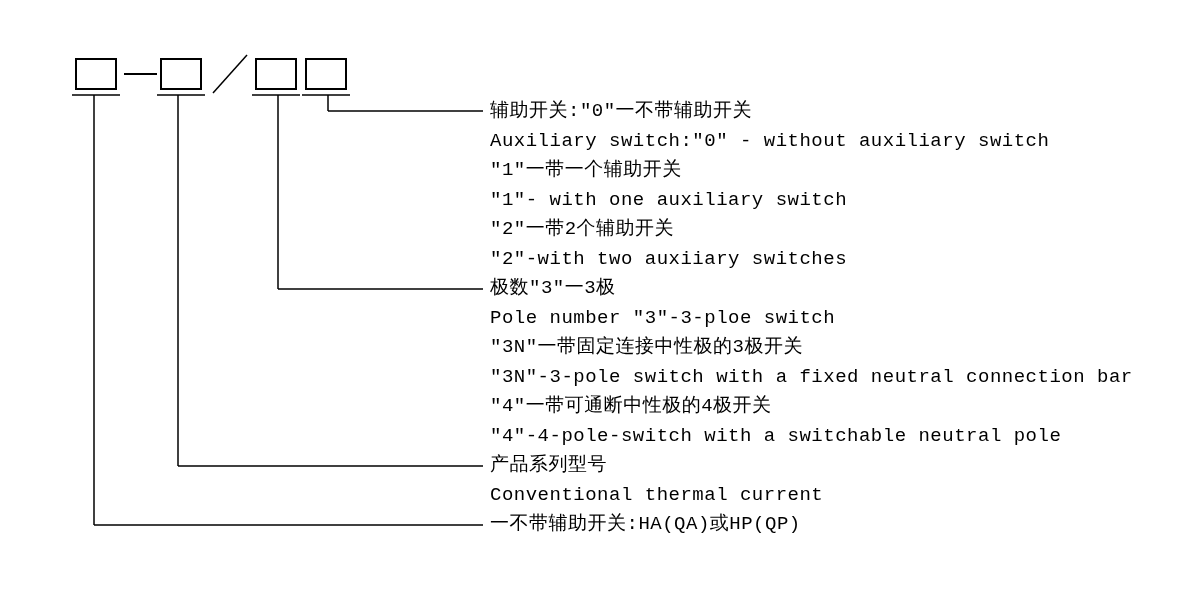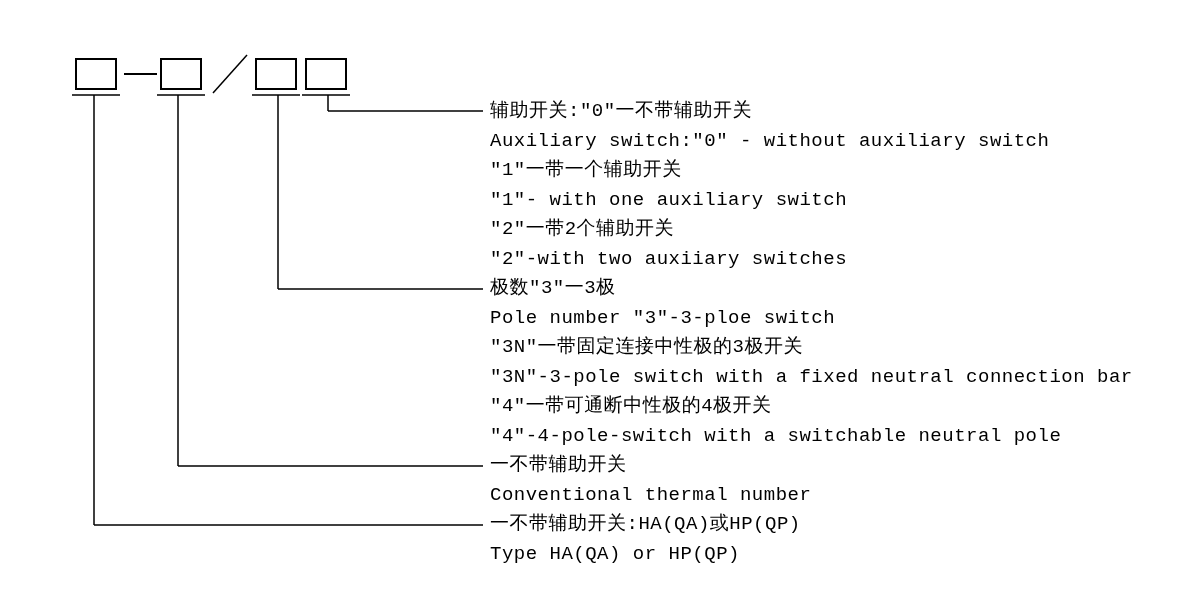--- a/index.html
+++ b/index.html
@@ -74,19 +74,18 @@
     <div class="label-line">"1"一带一个辅助开关</div>
     <div class="label-line">"1"- with one auxiliary switch</div>
     <div class="label-line">"2"一带2个辅助开关</div>
     <div class="label-line">"2"-with two auxiiary switches</div>
     <div class="label-line">极数"3"一3极</div>
     <div class="label-line">Pole number "3"-3-ploe switch</div>
     <div class="label-line">"3N"一带固定连接中性极的3极开关</div>
     <div class="label-line">"3N"-3-pole switch with a fixed neutral connection bar</div>
     <div class="label-line">"4"一带可通断中性极的4极开关</div>
     <div class="label-line">"4"-4-pole-switch with a switchable neutral pole</div>
-    <div class="label-line">一不带辅助开关</div>
-    <div class="label-line">Conventional thermal number</div>
+    <div class="label-line">产品系列型号</div>
+    <div class="label-line">Conventional thermal current</div>
     <div class="label-line">一不带辅助开关:HA(QA)或HP(QP)</div>
-    <div class="label-line">Type HA(QA) or HP(QP)</div>
   </div>
 
 </div>
 
 </body></html>

